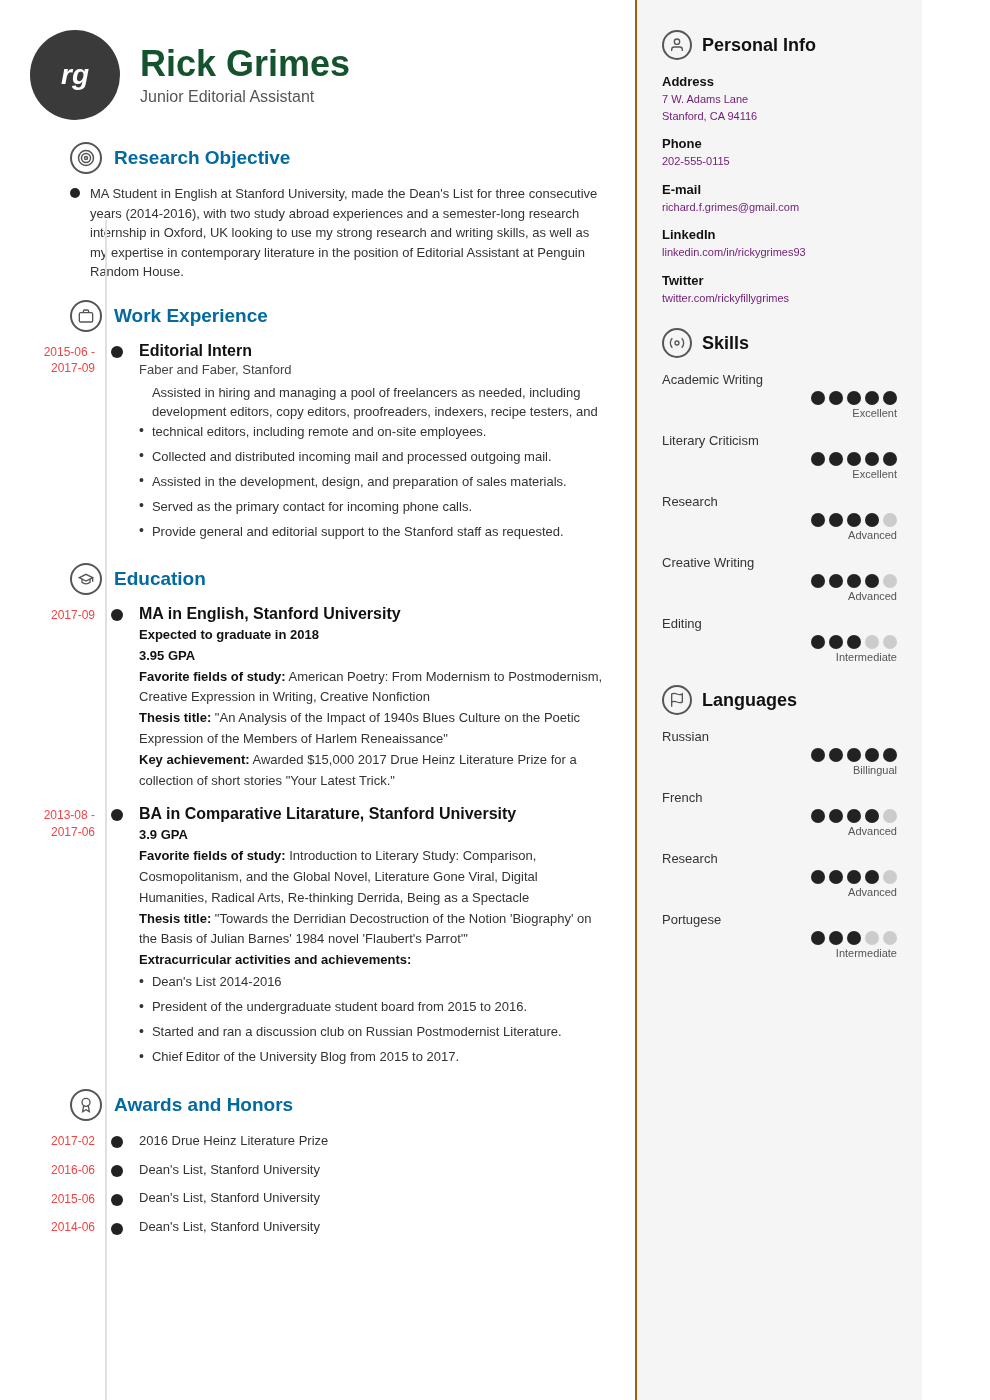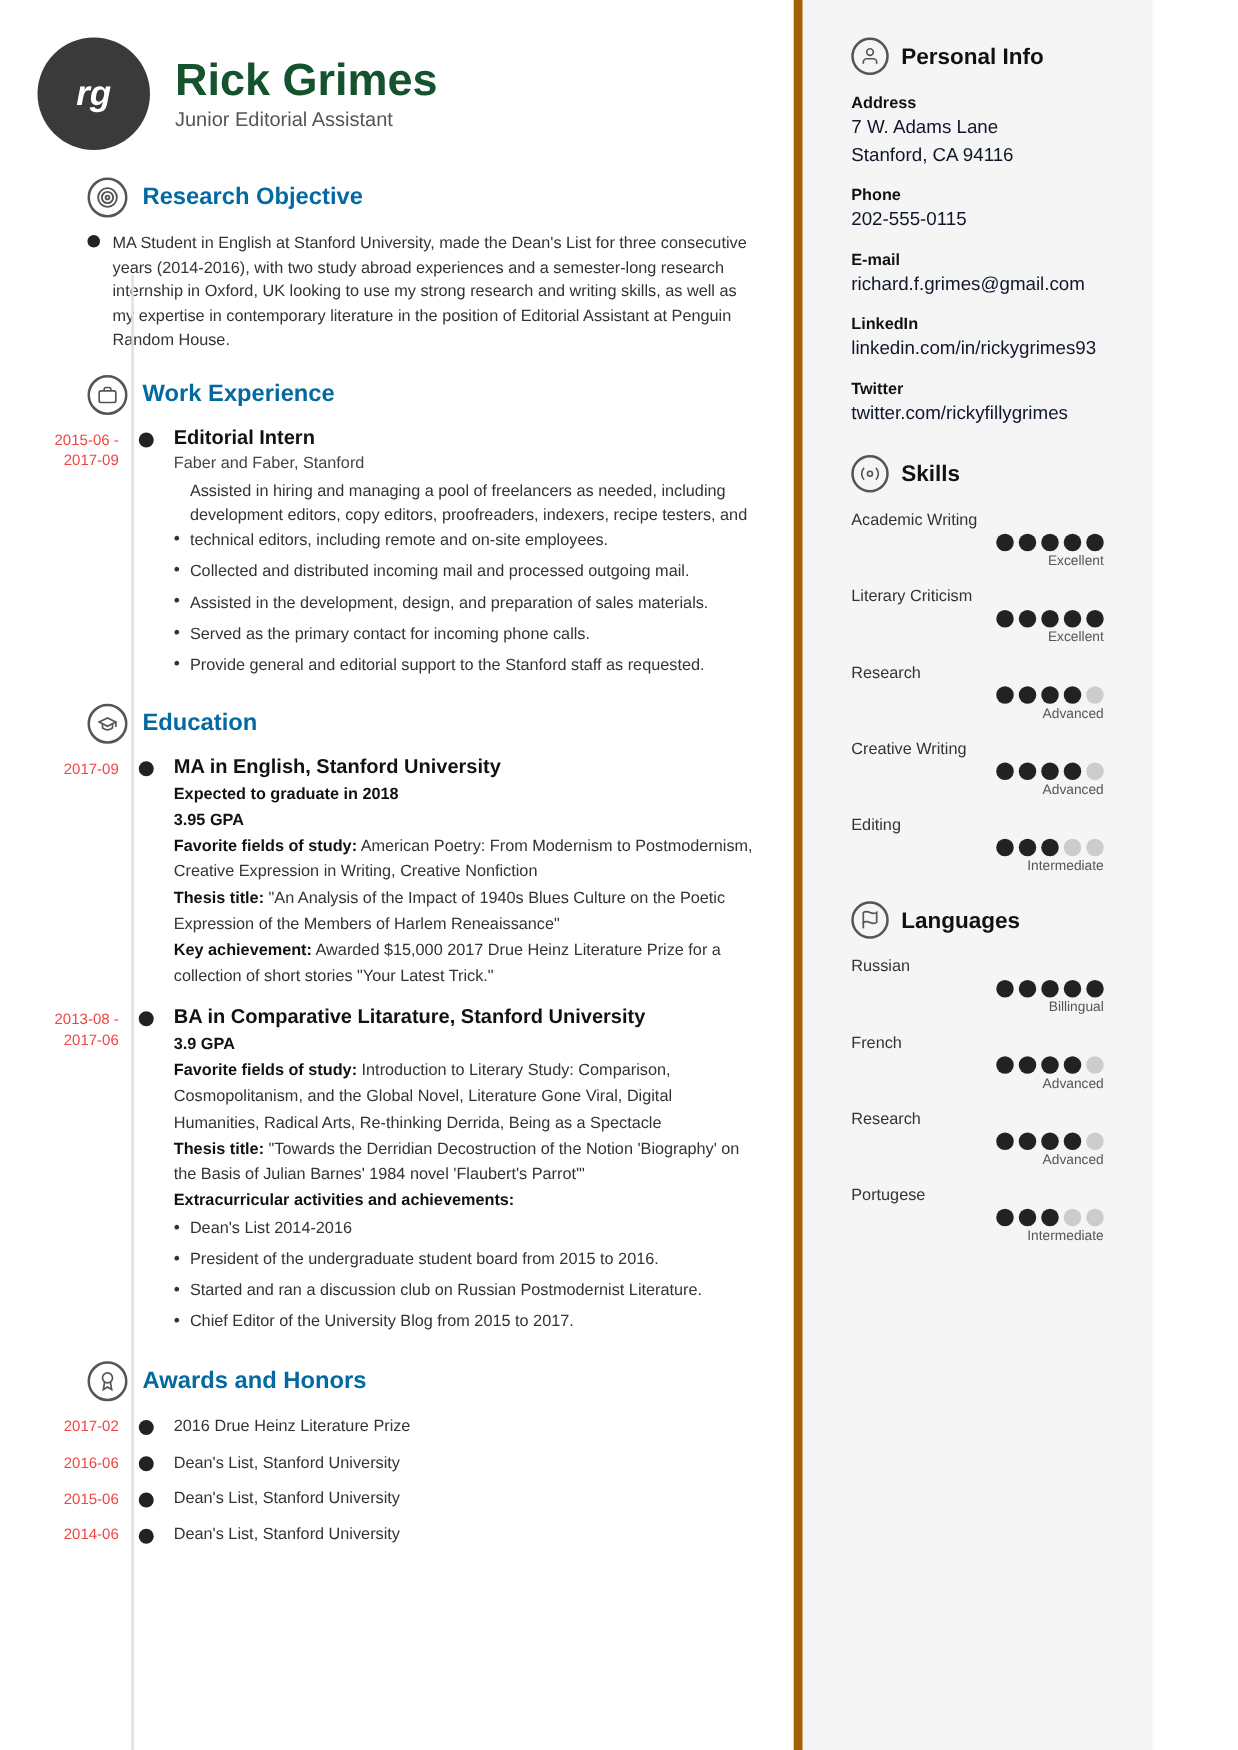--- a/index.html
+++ b/index.html
@@ -207,22 +207,22 @@
       margin-bottom: 10px;
     }
     .award-text {
       font-size: 13px;
       color: #333;
     }
     
     .right-col {
       width: 287px;
       background: #f5f5f5;
-      padding: 30px 39px;
-      border-left: 7px solid #a16207;
+      padding: 30px 25px;
+      border-left: 2px solid #a16207;
     }
     .right-section {
       margin-bottom: 22px;
     }
     .right-section-title-row {
       display: flex;
       align-items: center;
       margin-bottom: 14px;
     }
     .right-section-icon {
@@ -246,22 +246,22 @@
     .info-field {
       margin-bottom: 12px;
     }
     .info-label {
       font-weight: 700;
       font-size: 13px;
       color: #111;
       margin-bottom: 2px;
     }
     .info-value {
-      font-size: 15px;
-      color: #0f172a;
+      font-size: 11px;
+      color: #701a75;
       line-height: 1.5;
     }
     
     .skill-item {
       margin-bottom: 14px;
     }
     .skill-name {
       font-size: 13px;
       color: #333;
       margin-bottom: 4px;

